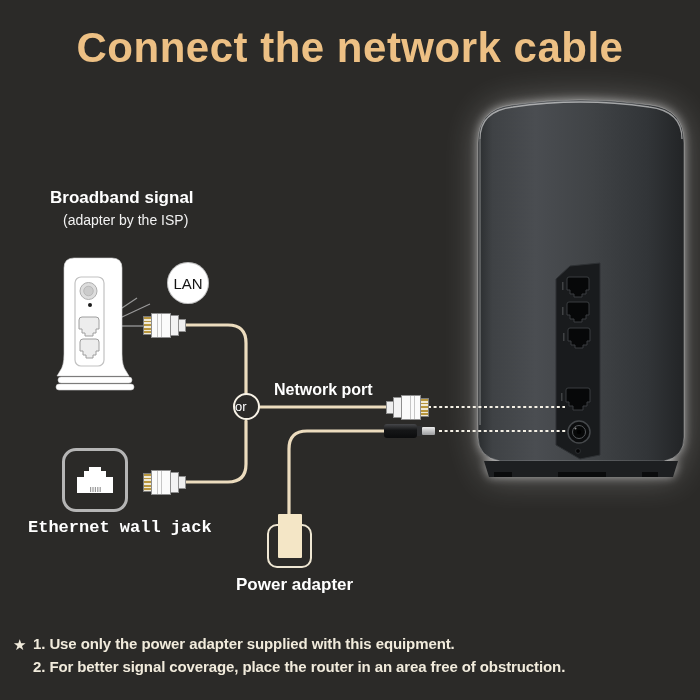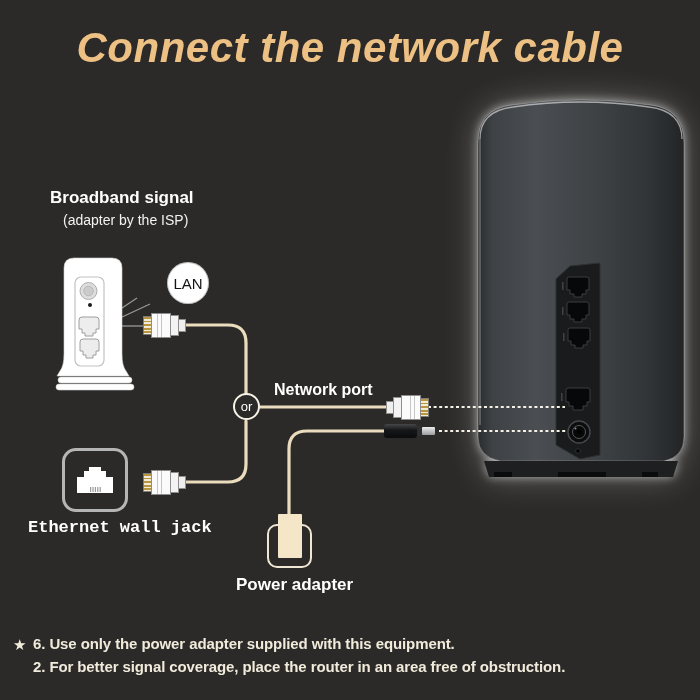--- a/index.html
+++ b/index.html
@@ -6,39 +6,39 @@
   .stage{
     position:relative;width:700px;height:700px;overflow:hidden;
     background:#2b2a28;
     font-family:"Liberation Sans","DejaVu Sans",sans-serif;
     -webkit-font-smoothing:antialiased;
   }
   .abs{position:absolute;}
   
   .title{
     left:0;top:24px;width:700px;text-align:center;
-    font-size:42px;font-weight:bold;font-style:italic;
+    font-size:42px;font-weight:bold;
     color:#edc084;letter-spacing:.5px;white-space:nowrap;
   }
   
   .lbl{color:#ffffff;font-weight:bold;font-size:17px;white-space:nowrap;}
   .sublbl{color:#f2f2f2;font-size:14px;white-space:nowrap;}
   
   .lan-circle{
     left:127px;top:262px;width:42px;height:42px;border-radius:50%;
     background:#ffffff;color:#141414;font-size:15px;
     display:flex;align-items:center;justify-content:center;
     box-shadow:0 0 0 1px rgba(0,0,0,.25) inset;
     margin-left:40px;
   }
   
   .or-circle{
     left:233px;top:393px;width:27px;height:27px;border-radius:50%;
     background:#2b2a28;border:2px solid #f7f2e6;box-sizing:border-box;
-    color:#ffffff;font-size:13px;display:flex;align-items:center;justify-content:center;
+    color:#ffffff;font-size:13px;display:flex;align-items:center;
   }
   
   .rj45{width:43px;height:25px;}
   .rj45 .pins{position:absolute;left:0;top:3px;width:9px;height:19px;
     background:repeating-linear-gradient(180deg,#b8963e 0 1.8px,#f0ead7 1.8px 3.6px);
     border:1px solid #7d7d7d;box-sizing:border-box;}
   .rj45 .body{position:absolute;left:8px;top:0;width:20px;height:25px;background:#fbfbfb;
     border:1px solid #8e8e8e;box-sizing:border-box;
     background-image:linear-gradient(#c6c6c6,#c6c6c6),linear-gradient(#c6c6c6,#c6c6c6);
     background-size:1px 100%,1px 100%;background-position:5px 0,9px 0;background-repeat:no-repeat;}
@@ -216,16 +216,16 @@
     <span class="body"></span>
     <span class="collar"></span>
     <span class="boot"></span>
   </div>
 
   <div class="abs pa-frame"></div>
   <div class="abs pa-body"></div>
   <div class="abs lbl" style="left:236px;top:575px;">Power adapter</div>
 
   <div class="abs note-star">★</div>
-  <div class="abs note" style="left:33px;top:635px;">6. Use only the power adapter supplied with this equipment.</div>
+  <div class="abs note" style="left:33px;top:635px;">1. Use only the power adapter supplied with this equipment.</div>
   <div class="abs note" style="left:33px;top:658px;">2. For better signal coverage, place the router in an area free of obstruction.</div>
 
 </div>
 
 </body></html>

